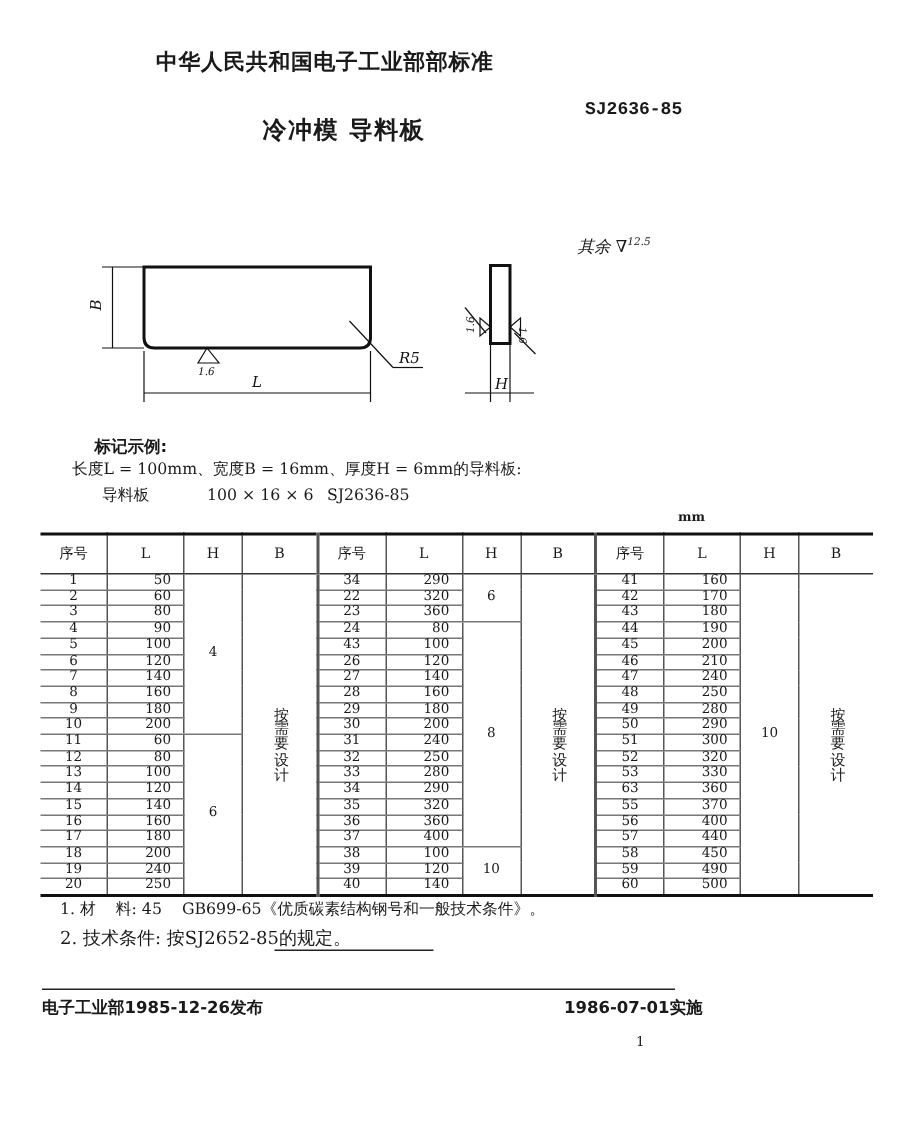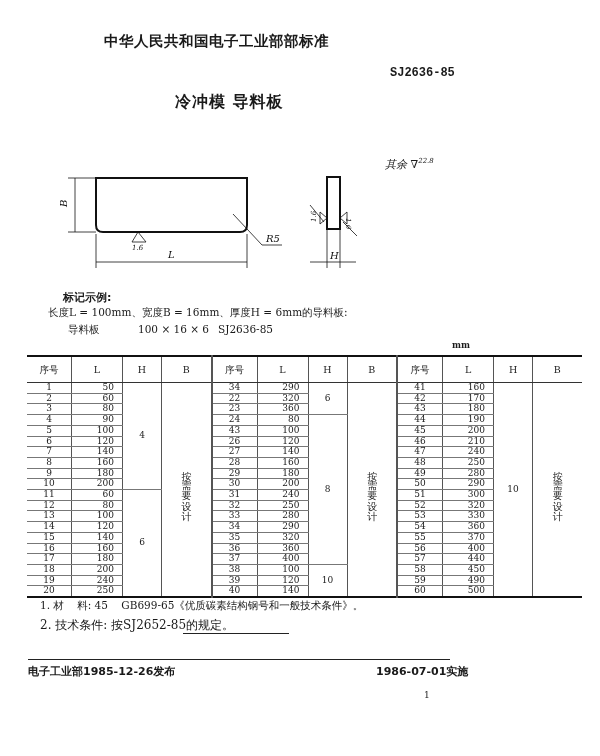--- a/index.html
+++ b/index.html
@@ -1,21 +1,21 @@
 <!DOCTYPE html>
 <html><head>
 <meta charset="utf-8">
 <style>
   html, body { margin:0; padding:0; background:#fff; }
   body { width:600px; height:756px; position:relative; overflow:hidden; color:#1a1a1a;
          font-family:"DejaVu Serif", serif; }
   .abs { position:absolute; }
   .hdr-org { left:104px; top:32px; font-family:"DejaVu Sans", sans-serif; font-weight:bold; font-size:14.5px; letter-spacing:0.5px; }
   .hdr-code { left:390px; top:66px; font-family:"Liberation Mono", monospace; font-weight:bold; font-size:12px; }
-  .hdr-title { left:175px; top:92px; font-family:"DejaVu Sans", sans-serif; font-weight:bold; font-size:16px; letter-spacing:1px; }
+  .hdr-title { left:175px; top:77px; font-family:"DejaVu Sans", sans-serif; font-weight:bold; font-size:16px; letter-spacing:1px; }
   .drawing { left:40px; top:150px; }
   .roughness-note { left:385px; top:157px; font-size:11px; font-style:italic; }
   .ex-title { left:27px; top:290px; font-family:"DejaVu Sans", sans-serif; font-weight:bold; font-size:11px;margin-left:36px; }
   .ex-line1 { left:48px; top:306px; font-size:10.5px; }
   .ex-line2 { left:68px; top:323px; font-size:10.5px; }
   .ex-line2 span { display:inline-block; }
   .unit { left:412px; top:340px; font-size:8.5px; font-weight:bold;margin-left:40px; }
   table.spec { position:absolute; left:27px; top:355px; border-collapse:collapse; font-size:9px; }
   table.spec { border-top:2px solid #111; border-bottom:2px solid #111; }
   table.spec td, table.spec th { padding:0; text-align:center; height:9.7px; line-height:9.7px; font-weight:normal; }
@@ -76,21 +76,21 @@
     <text x="128" y="108">L</text>
     <text x="226" y="92">R5</text>
     <text x="92" y="100" font-size="7">1.6</text>
     <text x="290" y="109">H</text>
     <text x="268" y="72" font-size="7" transform="rotate(-90 272 68)">1.6</text>
     <text x="306" y="76" font-size="7" transform="rotate(90 310 72)">1.6</text>
   </g>
 </svg>
 <div class="abs roughness-note">
   <span>其余</span>
-  <span style="font-style:normal;">∇</span><sup style="font-size:7px">22.8</sup>
+  <span style="font-style:normal;">∇</span><sup style="font-size:7px">12.5</sup>
 </div>
 
 <div class="abs ex-title">标记示例:</div>
 <div class="abs ex-line1">长度L = 100mm、宽度B = 16mm、厚度H = 6mm的导料板:</div>
 <div class="abs ex-line2">
   <span style="width:70px">导料板</span><span style="width:80px">100 × 16 × 6</span><span>SJ2636-85</span>
 </div>
 
 <div class="abs unit">mm</div>
 
@@ -222,21 +222,21 @@
         <td class="c-no">33</td>
         <td class="c-L">280</td>
         <td class="c-no">53</td>
         <td class="c-L">330</td>
       </tr>
       <tr>
         <td class="c-no">14</td>
         <td class="c-L">120</td>
         <td class="c-no">34</td>
         <td class="c-L">290</td>
-        <td class="c-no">54</td>
+        <td class="c-no">63</td>
         <td class="c-L">360</td>
       </tr>
       <tr>
         <td class="c-no">15</td>
         <td class="c-L">140</td>
         <td class="c-no">35</td>
         <td class="c-L">320</td>
         <td class="c-no">55</td>
         <td class="c-L">370</td>
       </tr>

